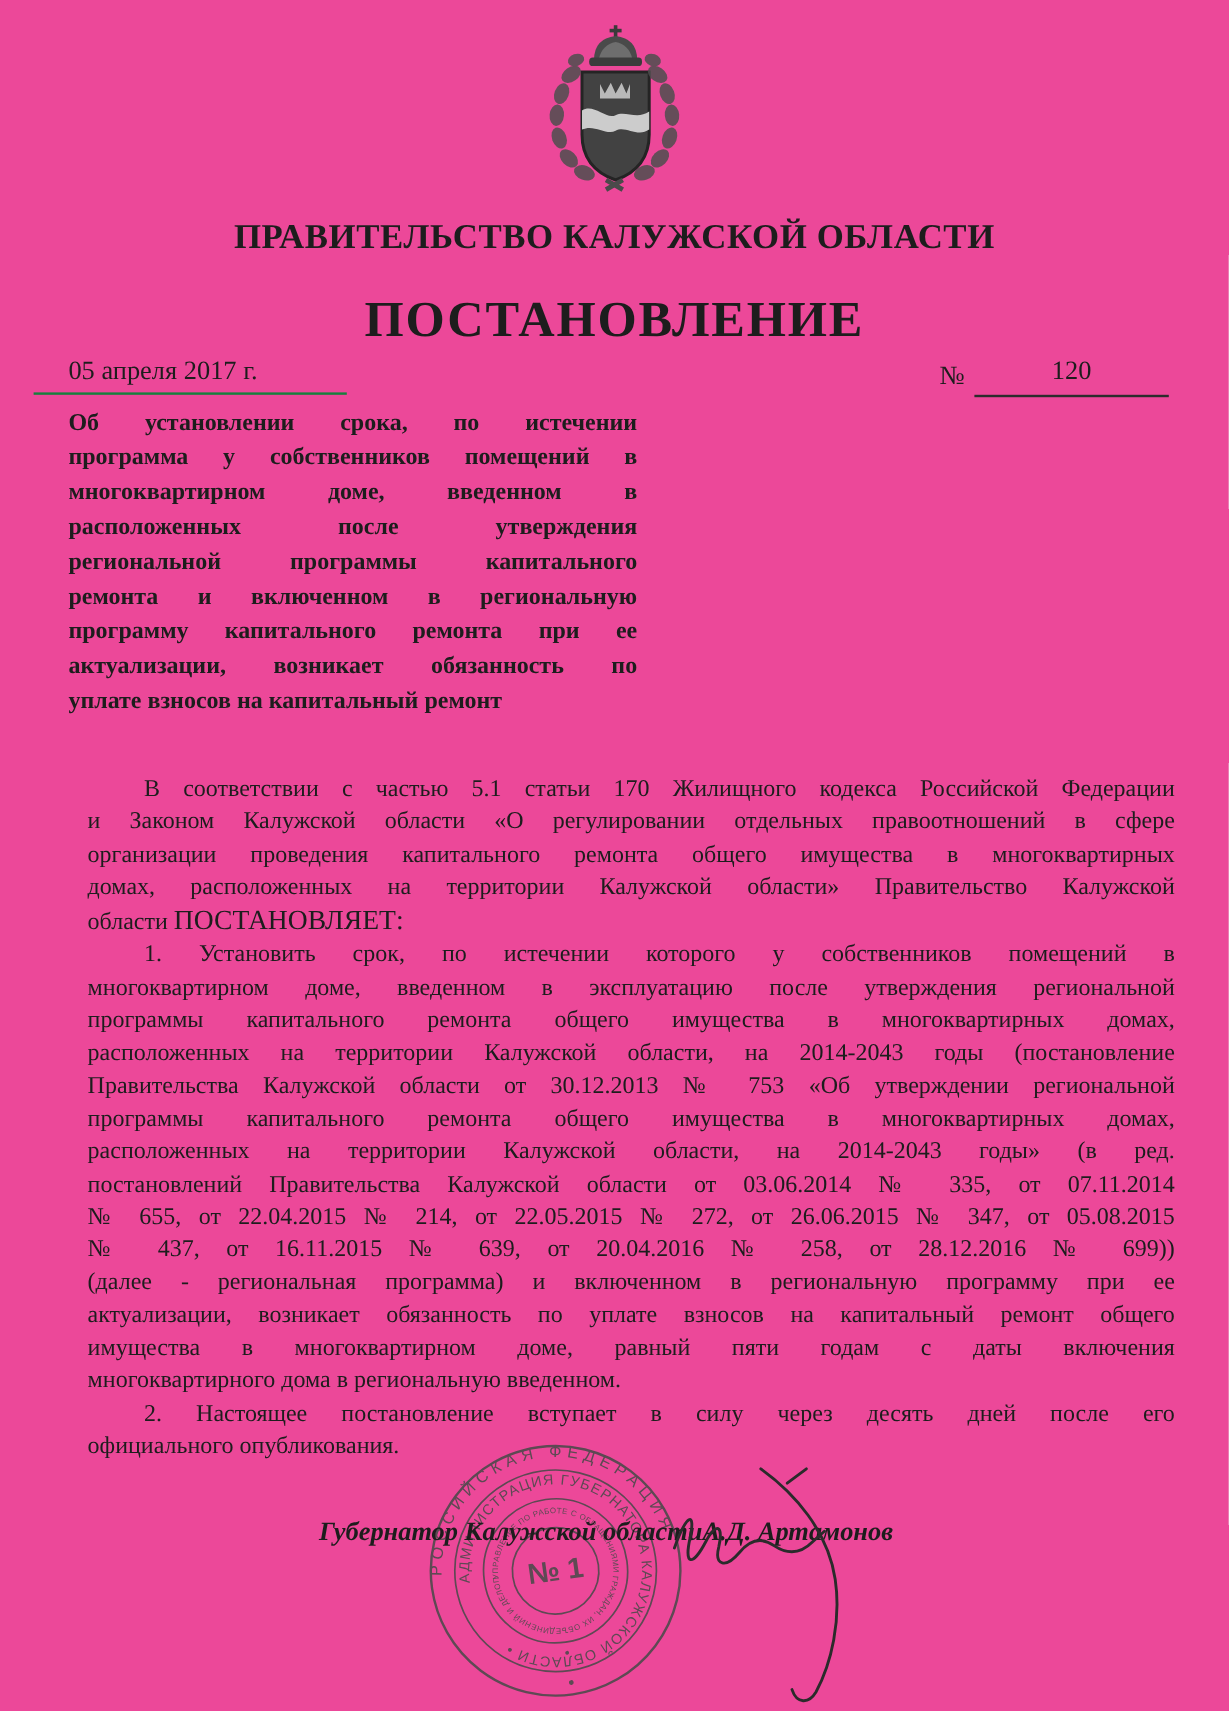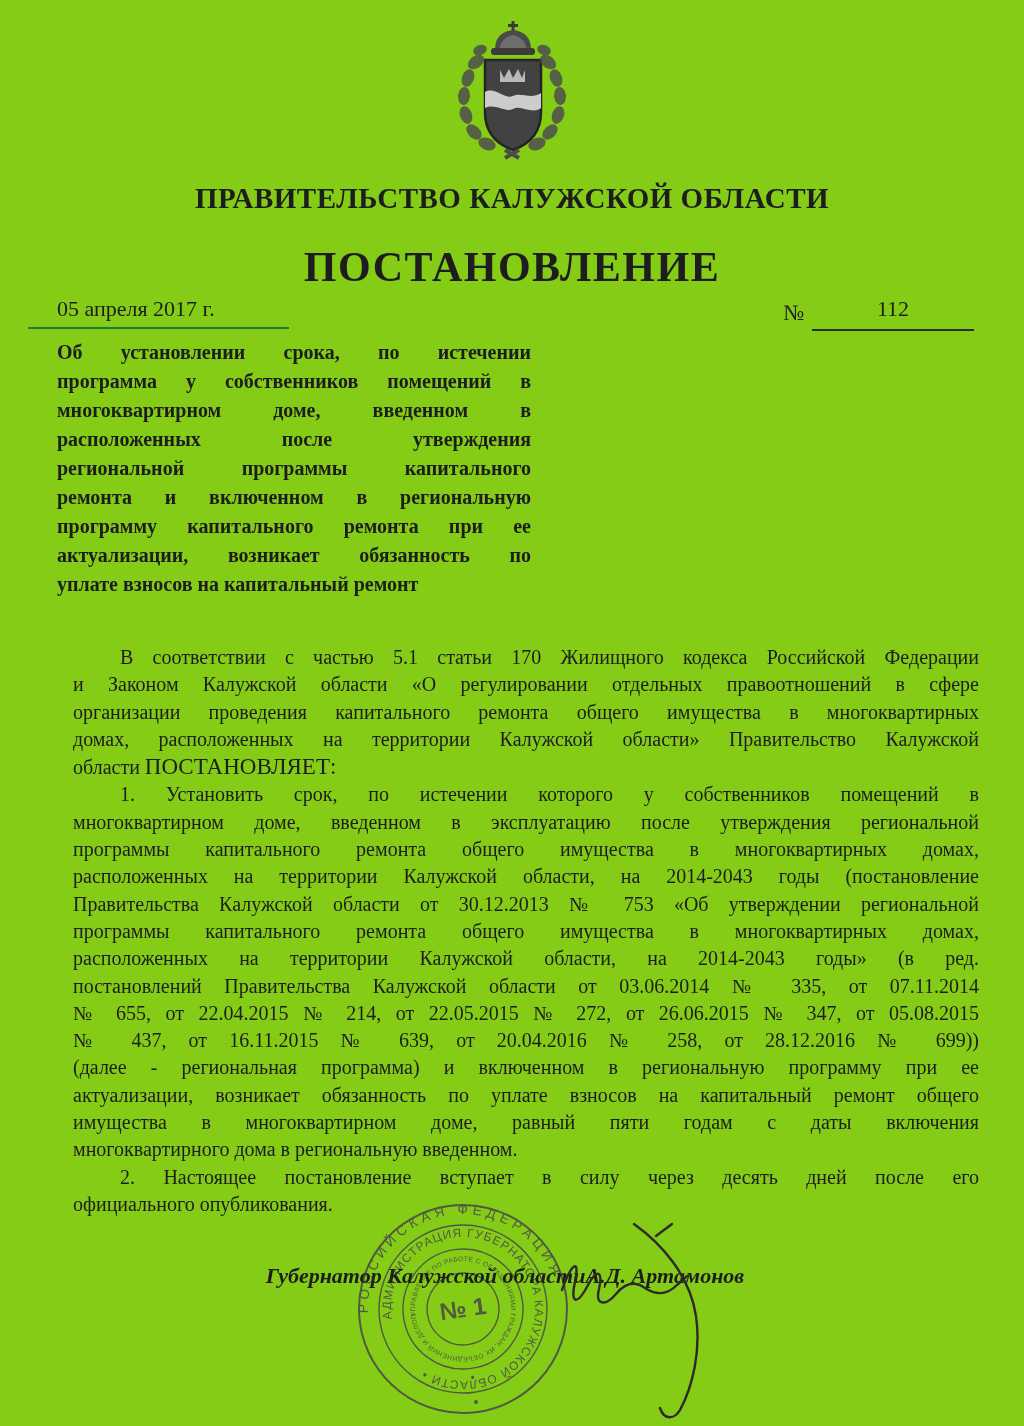--- a/index.html
+++ b/index.html
@@ -1,18 +1,18 @@
 <!DOCTYPE html>
 <html lang="ru"><head>
 <meta charset="utf-8">
 <style>
   html,body{margin:0;padding:0;background:#e8e8e8;}
   .page{
     position:relative;width:1024px;height:1426px;margin:0 auto;
-    background:#84cc16;color:#1d1d1d;overflow:hidden;
+    background:#ec4899;color:#1d1d1d;overflow:hidden;
     font-family:"Liberation Serif","DejaVu Serif",serif;
   }
   .center-line{position:absolute;left:0;width:100%;text-align:center;font-weight:bold;}
   .org-name{top:182px;font-size:29px;letter-spacing:.5px;}
   .doc-type{top:243px;font-size:42px;letter-spacing:1.5px;}
 
   .date-block{
     position:absolute;left:28px;top:296px;width:232px;
     border-bottom:2px solid #15803d;padding:0 0 5px 29px;
     font-size:22px;white-space:nowrap;
@@ -92,21 +92,21 @@
     </g>
   </svg>
 
   <div class="center-line org-name">ПРАВИТЕЛЬСТВО КАЛУЖСКОЙ ОБЛАСТИ</div>
   <div class="center-line doc-type">ПОСТАНОВЛЕНИЕ</div>
 
   <div class="date-block">
     <span>05 апреля 2017 г.</span>
   </div>
   <div class="num-block">
-    <span class="num-sign">№</span><span class="num-line">112</span>
+    <span class="num-sign">№</span><span class="num-line">120</span>
   </div>
 
   <div class="title-block">
     <div class="jline">Об установлении срока, по истечении</div>
     <div class="jline">программа у собственников помещений в</div>
     <div class="jline">многоквартирном доме, введенном в</div>
     <div class="jline">расположенных после утверждения</div>
     <div class="jline">региональной программы капитального</div>
     <div class="jline">ремонта и включенном в региональную</div>
     <div class="jline">программу капитального ремонта при ее</div>

